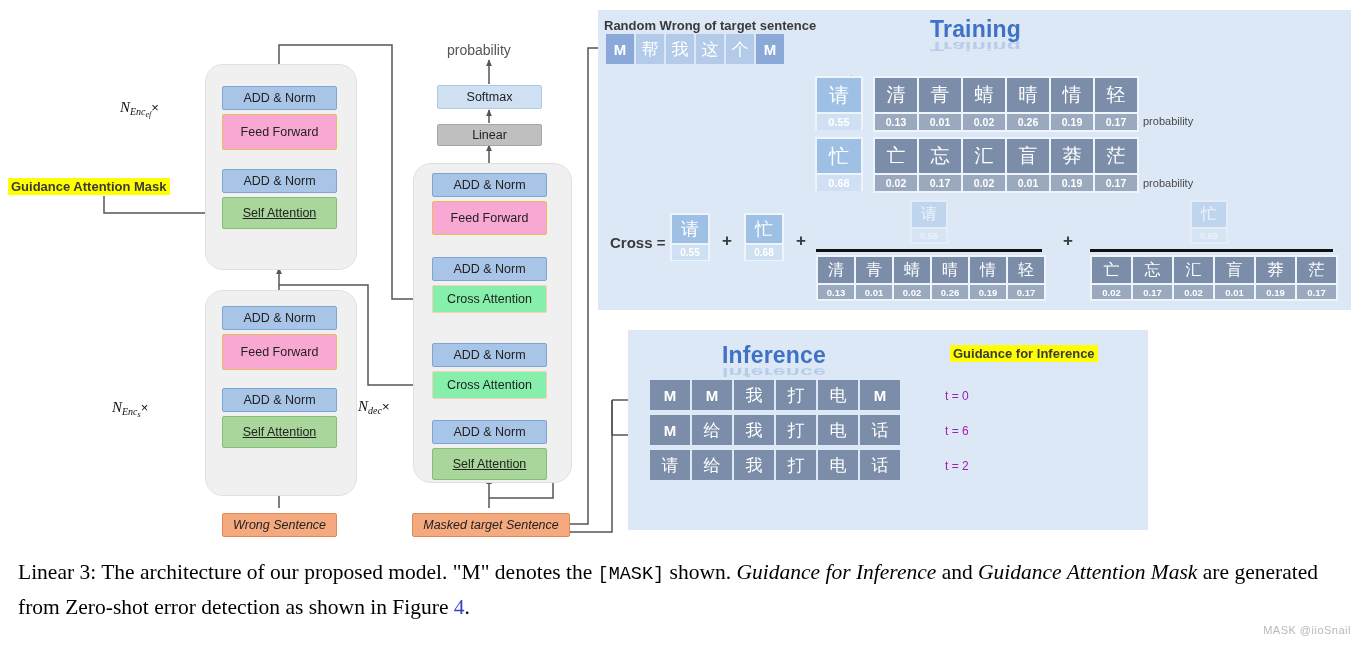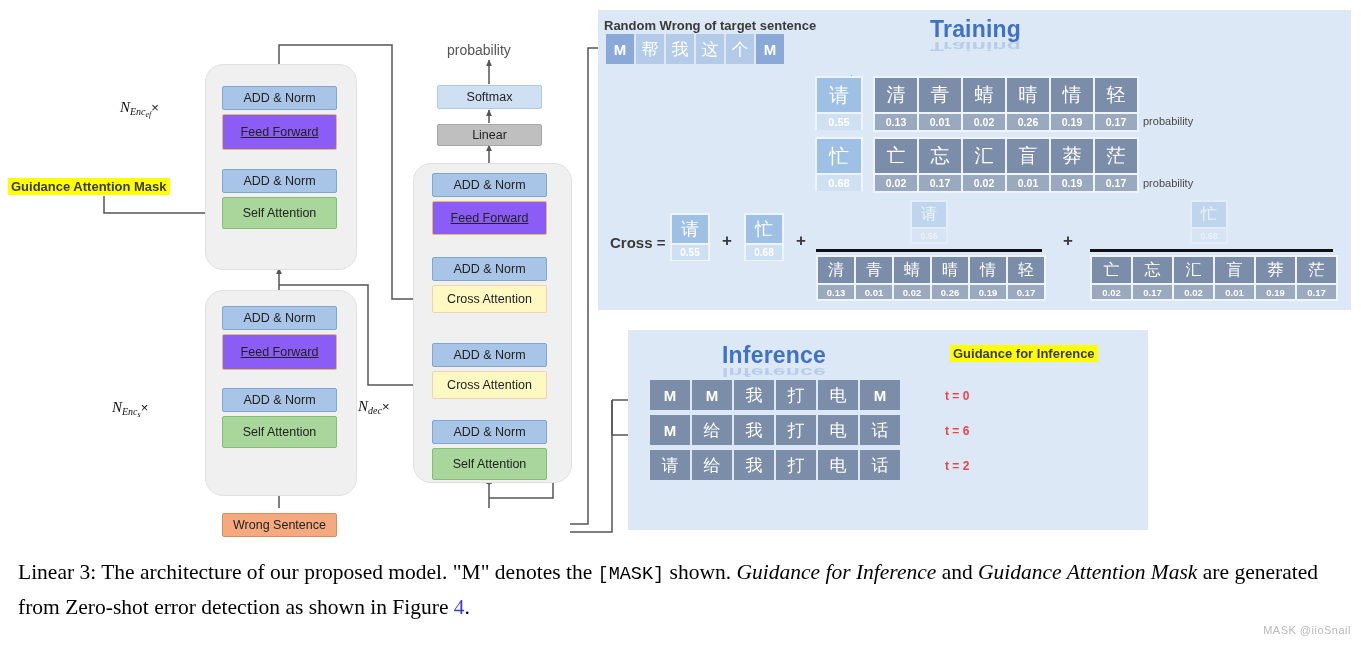--- a/index.html
+++ b/index.html
@@ -7,26 +7,26 @@
        font-family:"Liberation Sans","DejaVu Sans",sans-serif;color:#333;}
   .fig{position:absolute;left:0;top:0;width:1361px;height:548px;}
   svg.wires{position:absolute;left:0;top:0;width:1361px;height:548px;overflow:visible;}
 
   
   .blk{position:absolute;box-sizing:border-box;display:flex;align-items:center;
        justify-content:center;font-size:12.5px;color:#222;border-radius:2px;
        border:1px solid rgba(0,0,0,.25);white-space:nowrap;}
   .shell{position:absolute;background:#f0f0f0;border:1px solid #e0e0e0;border-radius:18px;}
   .addnorm{background:#a8c4e6;border-color:#7fa5d4;}
-  .ffwd{background:#8b5cf6;border-color:#e8bb5c;text-decoration:underline;}
-  .selfatt{background:#a9d69b;border-color:#84bd74;}
-  .crossatt{background:#fef9c3;border-color:#f3d2b4;}
+  .ffwd{background:#f9a8d4;border-color:#e8bb5c;}
+  .selfatt{background:#a9d69b;border-color:#84bd74;text-decoration:underline;}
+  .crossatt{background:#86efac;border-color:#f3d2b4;}
   .softmax{background:#cfe0f3;border-color:#b0c9e6;}
   .linear{background:#bfbfbf;border-color:#a6a6a6;}
-  .orange{background:#f5a97f;border-color:#e08a5c;}
+  .orange{background:#f5a97f;border-color:#e08a5c;font-style:italic;}
 
   .plainlbl{position:absolute;font-size:13px;color:#555;white-space:nowrap;}
   .mathlbl{position:absolute;white-space:nowrap;font-family:"Liberation Serif","DejaVu Serif",serif;
            font-style:italic;font-size:15px;color:#111;}
   .mathlbl .sub{font-size:10px;vertical-align:-3px;}
   .mathlbl .sub .sub2{font-size:8px;vertical-align:-2px;font-style:italic;}
   .mathlbl .times{font-style:normal;font-family:"Liberation Sans",sans-serif;font-size:13px;}
 
   .hl{position:absolute;background:#ffff00;color:#3a3a3a;font-weight:bold;font-size:13px;
       padding:1px 3px;white-space:nowrap;}
@@ -60,21 +60,21 @@
   .gcell{display:flex;align-items:center;justify-content:center;color:#fff;
          font-size:19px;font-family:"DejaVu Sans",sans-serif;background:#7b8da8;}
   .gnum{display:flex;align-items:center;justify-content:center;color:#fff;
         font-size:10.5px;font-weight:bold;background:#9aa9bd;}
 
   .lossword{position:absolute;font-size:15px;font-weight:bold;color:#3a3a3a;}
   .plus{position:absolute;font-size:17px;font-weight:bold;color:#3a3a3a;}
   .fbar{position:absolute;background:#111;height:3px;}
   .faded{opacity:.45;}
 
-  .tlabel{position:absolute;font-size:12px;font-weight:bold;color:#ef4444;white-space:nowrap;text-align:center;}
+  .tlabel{position:absolute;font-size:12px;font-weight:normal;color:#a21caf;white-space:nowrap;text-align:center;}
 
   
   .caption{position:absolute;left:18px;top:556px;width:1325px;
            font-family:"Liberation Serif","DejaVu Serif",serif;font-size:21.5px;
            line-height:32px;color:#000;text-align:left;}
   .caption i{font-style:italic;}
   .caption .mono{font-family:"Liberation Mono","DejaVu Sans Mono",monospace;font-size:18.5px;}
   .caption .ref{color:#3b3bc4;}
   .watermark{position:absolute;right:10px;top:624px;font-size:11px;color:#b8b8b8;
              letter-spacing:.5px;}
@@ -182,20 +182,21 @@
   <div class="blk crossatt" style="left:432px;top:285px;width:115px;height:28px;">Cross Attention</div>
   <div class="blk addnorm" style="left:432px;top:343px;width:115px;height:24px;">ADD &amp; Norm</div>
   <div class="blk crossatt" style="left:432px;top:371px;width:115px;height:28px;">Cross Attention</div>
   <div class="blk addnorm" style="left:432px;top:420px;width:115px;height:24px;">ADD &amp; Norm</div>
   <div class="blk selfatt" style="left:432px;top:448px;width:115px;height:32px;">Self Attention</div>
 
   <div class="mathlbl" style="left:358px;top:398px;">
     <span>N</span><span class="sub">dec</span><span class="times">×</span>
   </div>
 
+  <div class="blk orange" style="left:412px;top:513px;width:158px;height:24px;">Masked target Sentence</div>
 
   <div class="panel" style="left:598px;top:10px;width:753px;height:300px;"></div>
 
   <div class="smalllbl" style="left:604px;top:18px;font-size:13px;color:#3a3a3a;">Random Wrong of target sentence</div>
 
   <div class="ptitle" style="left:930px;top:16px;">
     <span>Training</span>
     <span class="refl">Training</span>
   </div>
 

